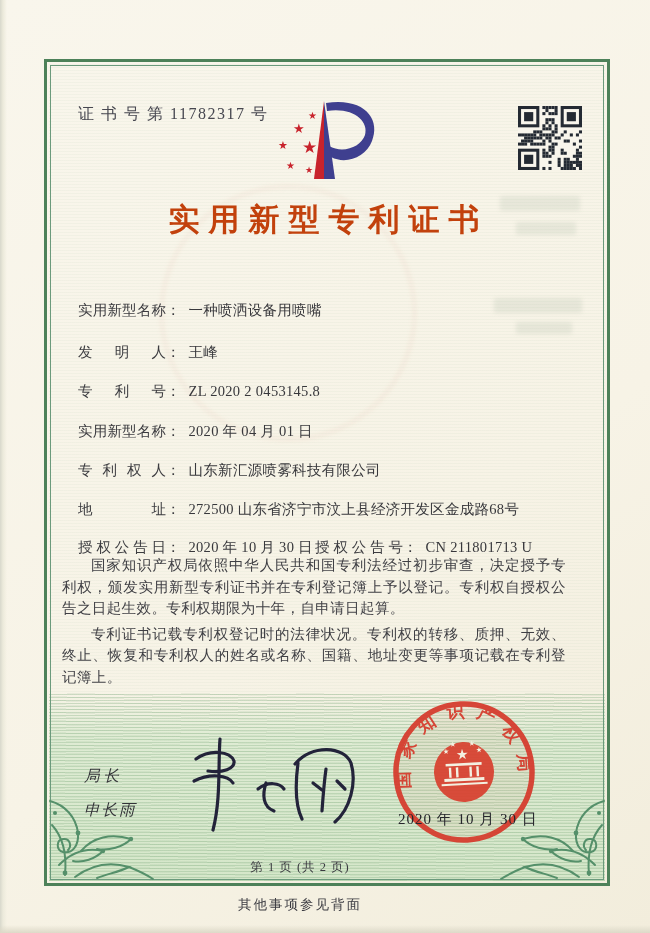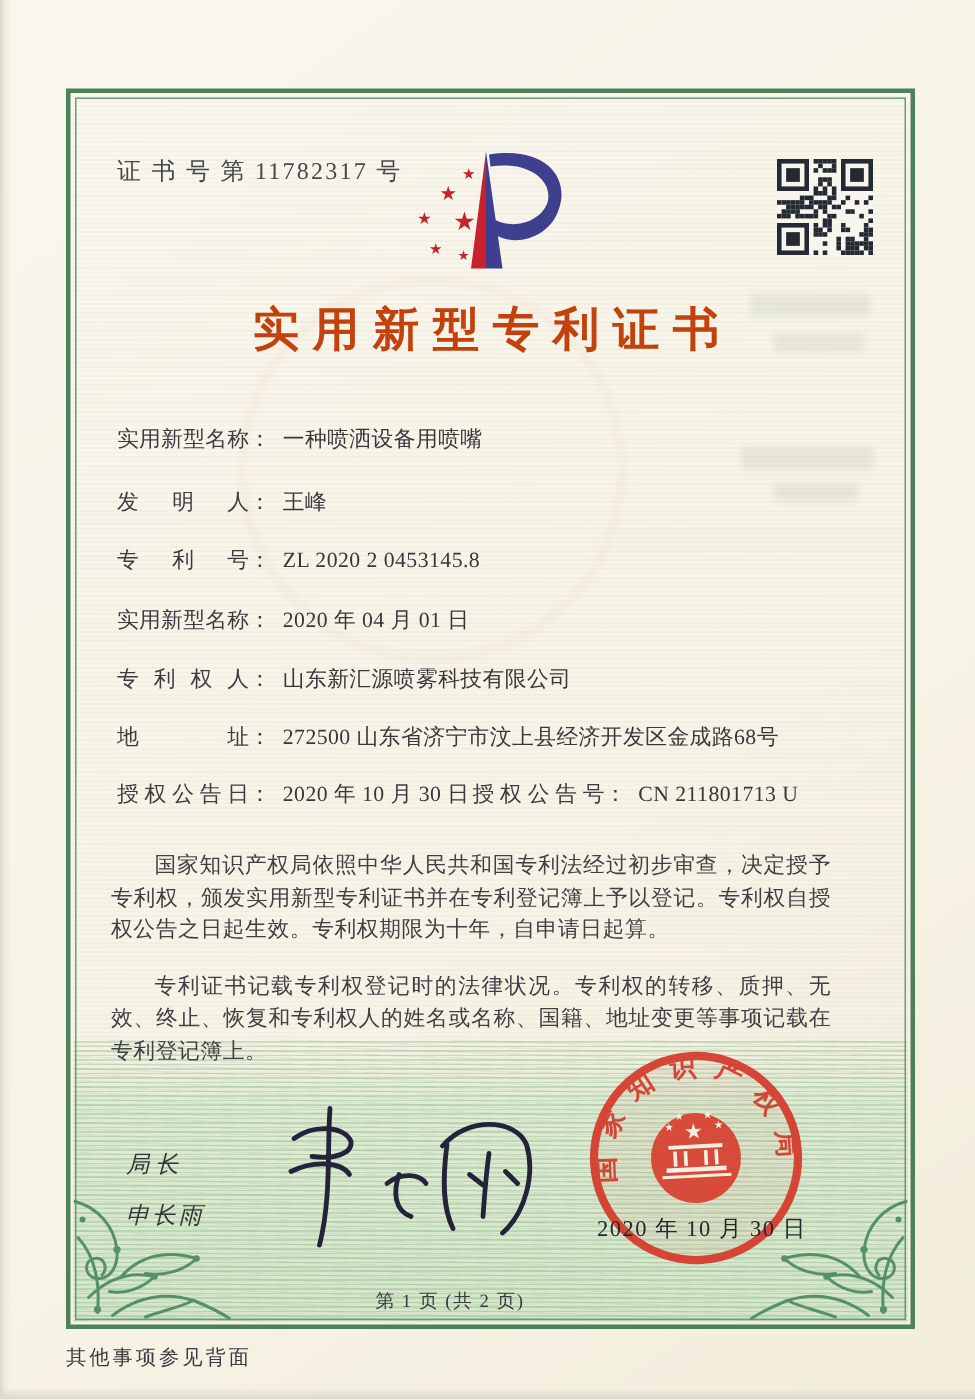--- a/index.html
+++ b/index.html
@@ -31,38 +31,38 @@
   .bleed{position:absolute;background:rgba(122,150,122,0.13);filter:blur(2px);border-radius:2px;}
 
   .cert-number{position:absolute;left:78px;top:104px;font-size:16px;letter-spacing:1.5px;color:#474750;}
   .logo{position:absolute;left:276px;top:97px;}
   .qr{position:absolute;left:518px;top:106px;background:#f8f5ec;}
   .title{position:absolute;left:44px;top:199px;width:560px;text-align:center;
     font-size:31px;font-weight:bold;letter-spacing:9px;text-indent:9px;color:#c2410c;}
 
   .frow{position:absolute;left:78px;white-space:nowrap;}
   .flabel{display:inline-block;width:88px;font-size:14.5px;color:#3c3c40;
-    text-align:justify;text-align-last:justify;vertical-align:baseline;}
+    text-align:justify;text-align-last:justify;vertical-align:baseline;margin-top:18px;}
   .fcolon{font-size:14.5px;color:#3c3c40;}
   .fvalue{margin-left:8px;font-size:14.5px;color:#38383c;letter-spacing:0.3px;}
   .fpair2{position:absolute;left:237px;top:0;white-space:nowrap;}
 
   .paras{position:absolute;left:58px;top:551px;width:512px;}
-  .paras p{margin:16px;font-size:14.5px;line-height:21.5px;text-indent:2em;
+  .paras p{margin:4px;font-size:14.5px;line-height:21.5px;text-indent:2em;
     text-align:justify;color:#3f3f44;letter-spacing:0.4px;}
 
   .signer{position:absolute;left:84px;top:766px;font-size:15.5px;color:#333338;font-style:italic;}
   .signer .line2{margin-top:13px;letter-spacing:2px;text-align:center;}
   .signer .line1{letter-spacing:4px;}
   .signature{position:absolute;left:178px;top:731px;}
   .seal{position:absolute;left:389px;top:697px;transform:rotate(-3deg);opacity:0.93;}
   .seal-date{position:absolute;left:398px;top:810px;font-size:15px;letter-spacing:1px;color:#26262c;}
   .page-indicator{position:absolute;left:40px;top:859px;width:520px;text-align:center;
     font-size:12.5px;color:#3a3a40;letter-spacing:1px;}
-  .back-note{position:absolute;left:44px;top:896px;width:512px;
+  .back-note{position:absolute;left:44px;top:896px;width:512px;text-align:center;
     font-size:13.5px;color:#3a3a40;letter-spacing:2px;}
 </style>
 </head>
 <body>
 
 <div class="edge-left"></div>
 <div class="edge-bottom"></div>
 <div class="watermark-ring"></div>
 
 <div class="bleed" style="left:500px;top:196px;width:80px;height:15px;"></div>

